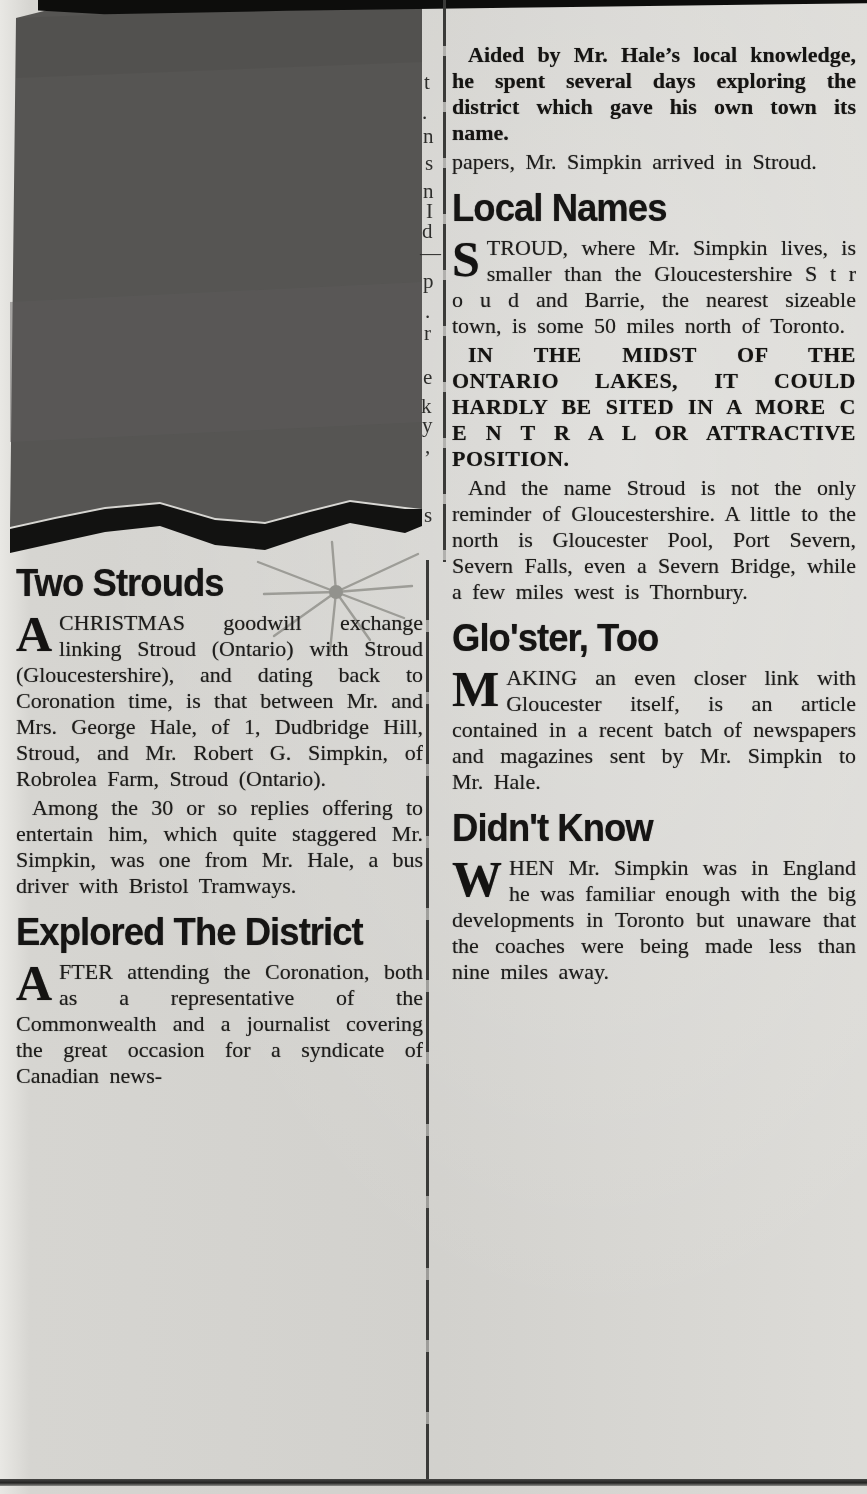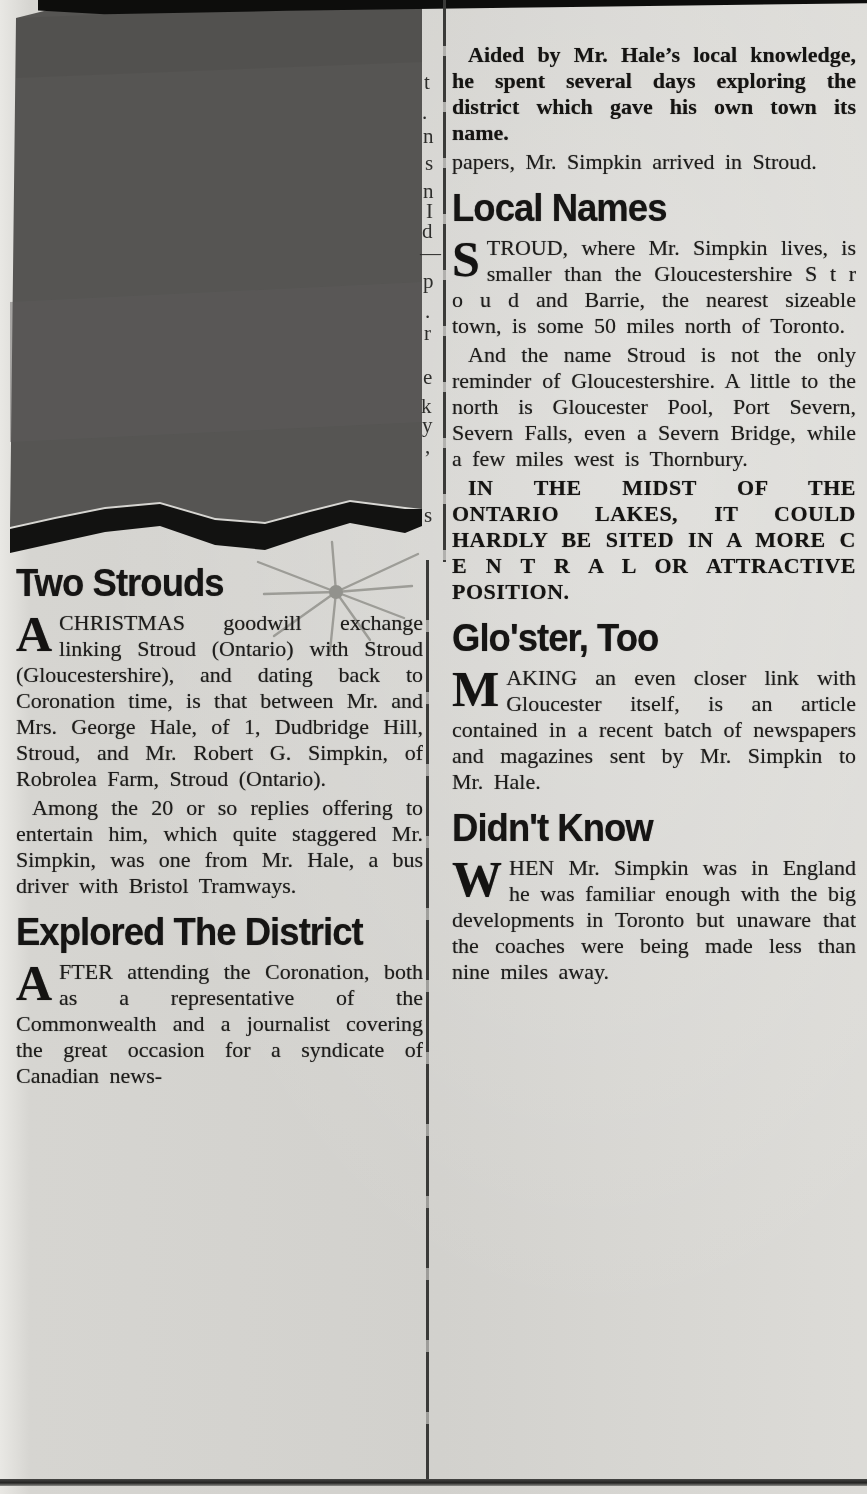--- a/index.html
+++ b/index.html
@@ -108,31 +108,31 @@
       <path d="M84,52 L12,54"></path>
         <path d="M84,52 L160,46"></path>
         <path d="M84,52 L118,100"></path>
       <circle cx="84" cy="52" r="7" fill="#7e7e78" stroke="none"></circle>
     </g>
   </svg>
 
   <div class="col" id="left-col">
       <h2 class="headline">Two Strouds</h2>
       <p class="para has-dropcap"><span class="dropcap">A</span>CHRISTMAS goodwill exchange linking Stroud (Ontario) with Stroud (Gloucestershire), and dating back to Coronation time, is that between Mr. and Mrs. George Hale, of 1, Dudbridge Hill, Stroud, and Mr. Robert G. Simpkin, of Robrolea Farm, Stroud (Ontario).</p>
-      <p class="para">Among the 20 or so replies offering to entertain him, which quite staggered Mr. Simpkin, was one from Mr. Hale, a bus driver with Bristol Tramways.</p>
+      <p class="para">Among the 30 or so replies offering to entertain him, which quite staggered Mr. Simpkin, was one from Mr. Hale, a bus driver with Bristol Tramways.</p>
       <h2 class="headline">Explored The District</h2>
       <p class="para has-dropcap"><span class="dropcap">A</span>FTER attending the Coronation, both as a representative of the Commonwealth and a journalist covering the great occasion for a syndicate of Canadian news-</p>
     </div>
   <div class="col" id="right-col">
       <p class="para bold">Aided by Mr. Hale’s local knowledge, he spent several days exploring the district which gave his own town its name.</p>
       <p class="para" style="text-indent: 0px;">papers, Mr. Simpkin arrived in Stroud.</p>
       <h2 class="headline">Local Names</h2>
       <p class="para has-dropcap"><span class="dropcap">S</span>TROUD, where Mr. Simpkin lives, is smaller than the Gloucestershire S t r o u d and Barrie, the nearest sizeable town, is some 50 miles north of Toronto.</p>
+      <p class="para bold caps">IN THE MIDST OF THE ONTARIO LAKES, IT COULD HARDLY BE SITED IN A MORE C E N T R A L OR ATTRACTIVE POSITION.</p>
       <p class="para">And the name Stroud is not the only reminder of Gloucestershire. A little to the north is Gloucester Pool, Port Severn, Severn Falls, even a Severn Bridge, while a few miles west is Thornbury.</p>
-      <p class="para bold caps">IN THE MIDST OF THE ONTARIO LAKES, IT COULD HARDLY BE SITED IN A MORE C E N T R A L OR ATTRACTIVE POSITION.</p>
       <h2 class="headline">Glo'ster, Too</h2>
       <p class="para has-dropcap"><span class="dropcap">M</span>AKING an even closer link with Gloucester itself, is an article contained in a recent batch of newspapers and magazines sent by Mr. Simpkin to Mr. Hale.</p>
       <h2 class="headline">Didn't Know</h2>
       <p class="para has-dropcap"><span class="dropcap">W</span>HEN Mr. Simpkin was in England he was familiar enough with the big developments in Toronto but unaware that the coaches were being made less than nine miles away.</p>
     </div>
 
   <div class="bottom-band"></div>
 </div>
 
 </body></html>

